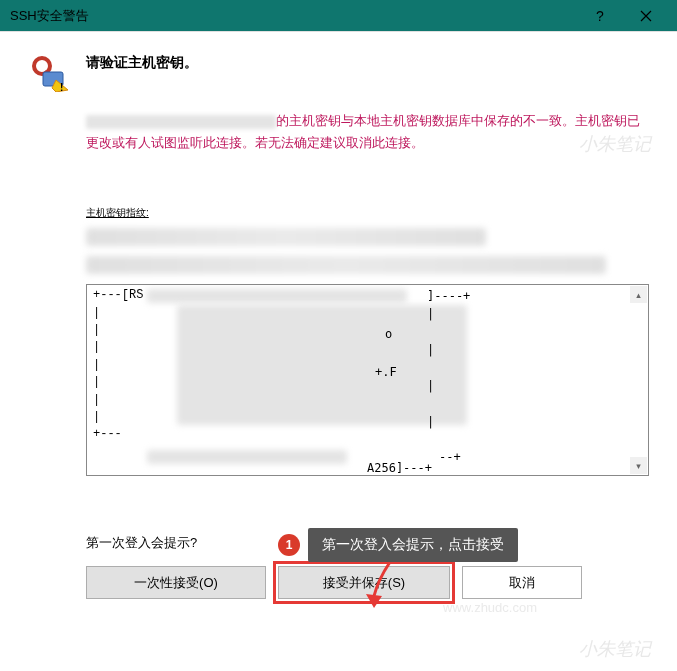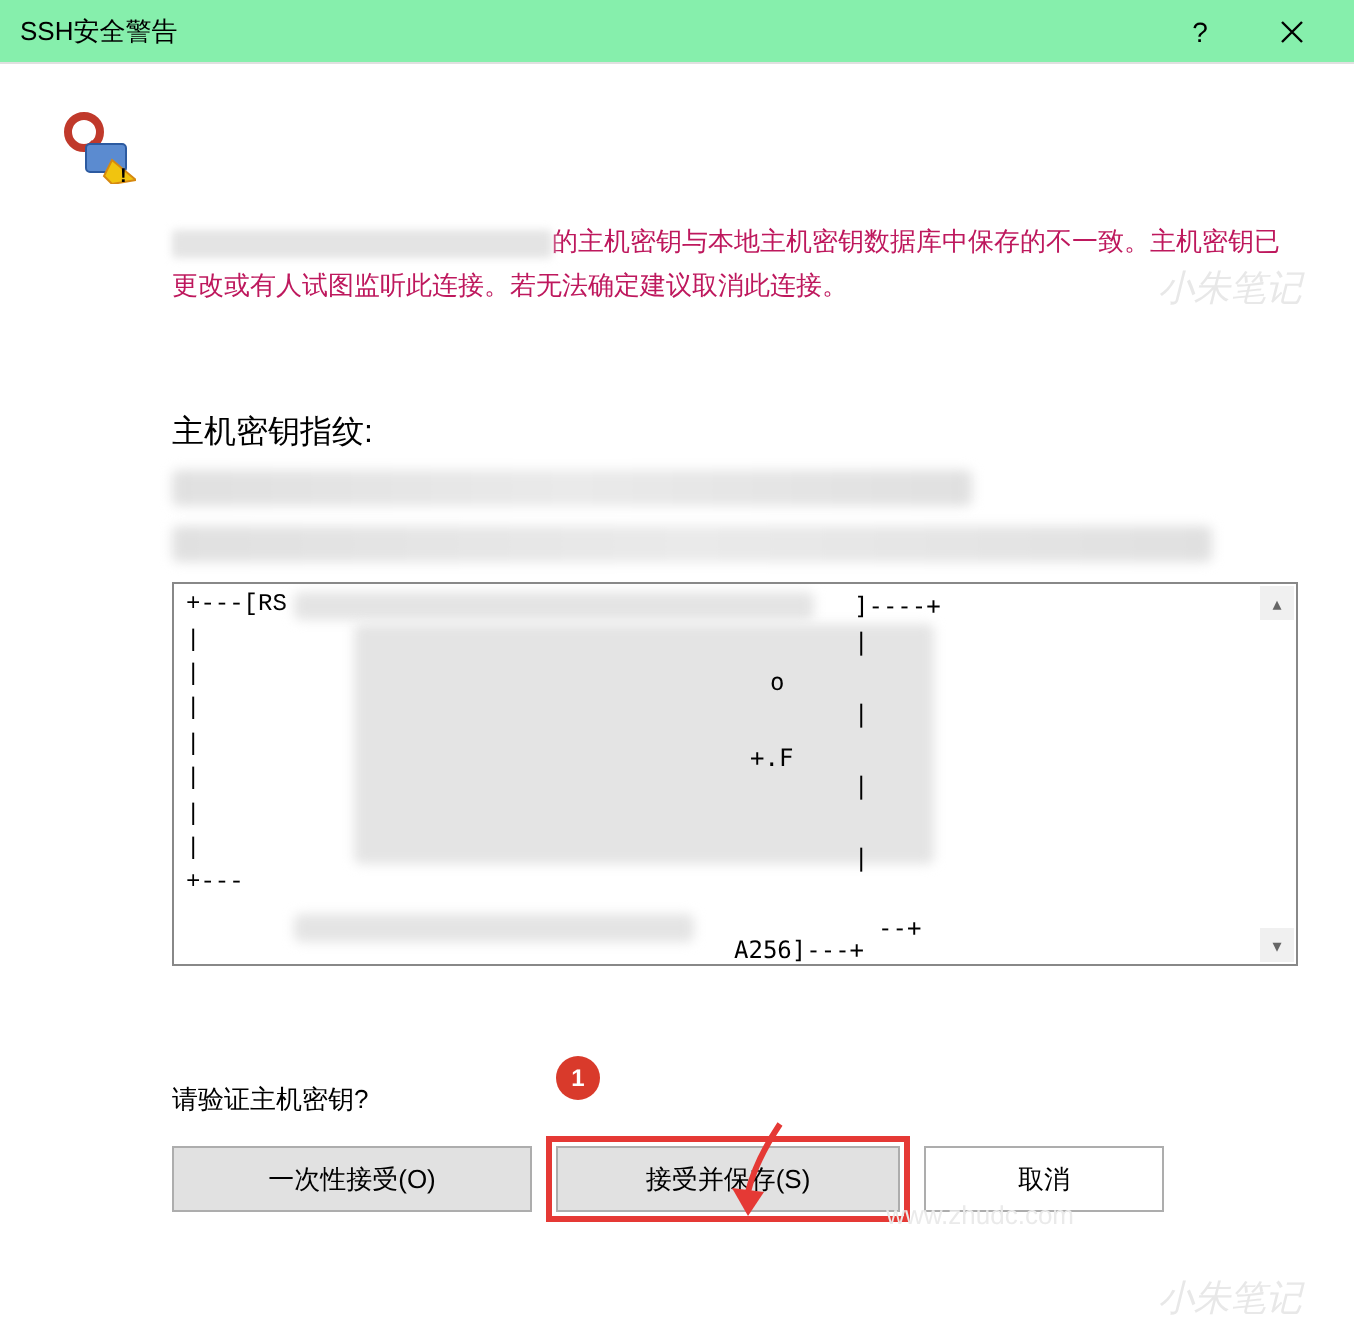--- a/index.html
+++ b/index.html
@@ -11,21 +11,21 @@
   height: 671px;
   position: relative;
   overflow: hidden;
 }
 .titlebar {
   height: 32px;
   display: flex;
   align-items: center;
   padding: 0 8px 0 10px;
   border-bottom: 1px solid #e0e0e0;
-  background: #86efac;
+  background: #0f766e;
 }
 .titlebar-title { flex: 1; font-size: 13px; color: #000; }
 .titlebar-btn {
   width: 46px; height: 32px;
   display: flex; align-items: center; justify-content: center;
   font-family: "Segoe UI", sans-serif;
 }
 .titlebar-btn.help { font-size: 14px; }
 .titlebar-btn.close svg { width: 12px; height: 12px; }
 .content {
@@ -45,21 +45,22 @@
 .redact {
   display: inline-block;
   background: #e4e4e4;
   filter: blur(2px);
   height: 14px;
   vertical-align: middle;
   border-radius: 2px;
 }
 .fingerprint-label {
   margin: 52px 0 8px 58px;
-  font-size: 16px;
+  font-size: 10px;
+  text-decoration: underline;
 }
 .fp-lines { margin-left: 58px; margin-bottom: 8px; }
 .fp-line {
   height: 18px;
   margin-bottom: 10px;
   background: linear-gradient(90deg, #e0e0e0 0%, #eaeaea 50%, #e0e0e0 100%);
   filter: blur(3px);
   border-radius: 3px;
 }
 .fp-line.l1 { width: 400px; }
@@ -189,20 +190,21 @@
   <div class="header-row">
     <div class="icon-wrap">
       <svg class="key-icon" viewBox="0 0 40 40">
         <circle cx="14" cy="14" r="8" fill="none" stroke="#c0392b" stroke-width="4"></circle>
         <rect x="18" y="18" width="16" height="5" fill="#c0392b" transform="rotate(45 18 18)"></rect>
         <rect x="15" y="20" width="20" height="14" rx="2" fill="#5b8bd0" stroke="#2c5aa0" stroke-width="1"></rect>
         <polygon points="28,28 40,38 28,40 24,36" fill="#f1c40f" stroke="#d68910" stroke-width="1"></polygon>
         <text x="32" y="39" font-size="10" font-weight="bold" fill="#000">!</text>
       </svg>
     </div>
+    <div class="header-text">请验证主机密钥。</div>
   </div>
 
   <div class="body-text">
     <span class="redact" style="width:190px"></span><span>的主机密钥与本地主机密钥数据库中保存的不一致。主机密钥已更改或有人试图监听此连接。若无法确定建议取消此连接。</span>
   </div>
 
   <div class="fingerprint-label">主机密钥指纹:</div>
 
   <div class="fp-lines">
     <div class="fp-line l1"></div>
@@ -228,32 +230,33 @@
     <span style="position:absolute;left:288px;top:80px;font-family:monospace;font-size:12px">+.F</span>
     <span style="position:absolute;left:280px;top:176px;font-family:monospace;font-size:12px">A256]---+</span>
     <span style="position:absolute;left:340px;top:4px;font-family:monospace;font-size:12px">]----+</span>
     <span style="position:absolute;left:340px;top:22px;font-family:monospace;font-size:12px">|</span>
     <span style="position:absolute;left:340px;top:58px;font-family:monospace;font-size:12px">|</span>
     <span style="position:absolute;left:340px;top:94px;font-family:monospace;font-size:12px">|</span>
     <span style="position:absolute;left:340px;top:130px;font-family:monospace;font-size:12px">|</span>
     <span style="position:absolute;left:352px;top:165px;font-family:monospace;font-size:12px">--+</span>
   </div>
 
-  <div class="confirm-label">请验证主机密钥?</div>
+  <div class="confirm-label">第一次登入会提示?</div>
 
   <div class="button-row">
     <button class="btn btn-once">一次性接受(O)</button>
     <button class="btn btn-accept">接受并保存(S)</button>
     <button class="btn btn-cancel">取消</button>
   </div>
 
 </div>
 
 <div class="annotation">
   <div class="num-badge">1</div>
+  <div class="tip-box">第一次登入会提示，点击接受</div>
 </div>
 
 <div class="arrow">
   <svg viewBox="0 0 40 50">
     <path d="M30 2 Q 18 20 14 36" stroke="#e53935" stroke-width="3" fill="none"></path>
     <polygon points="14,48 6,34 22,36" fill="#e53935"></polygon>
   </svg>
 </div>
 
 <div class="watermark wm1">小朱笔记</div>

